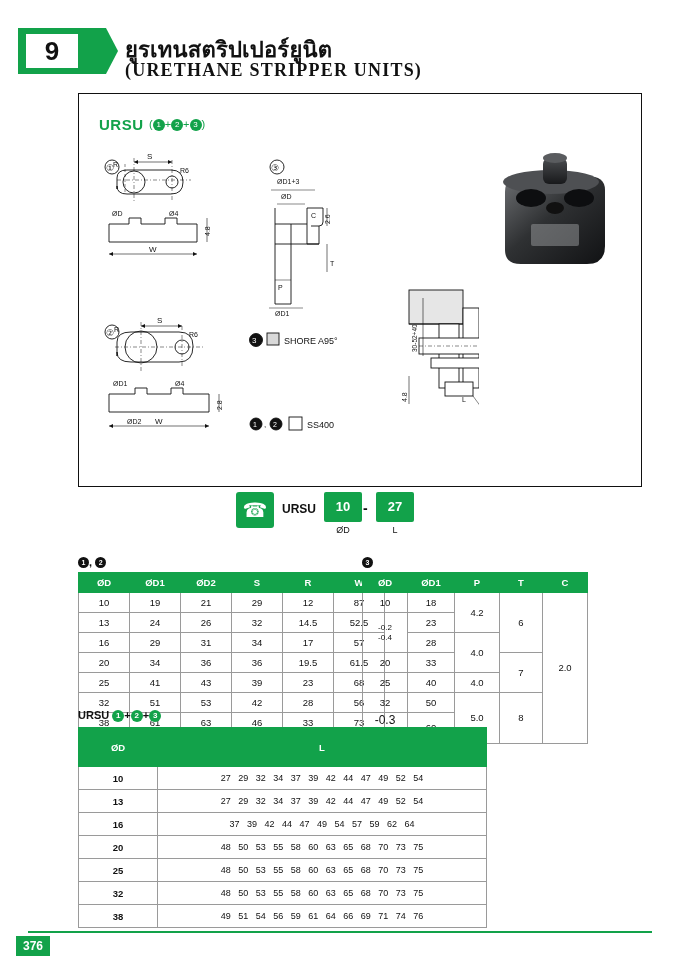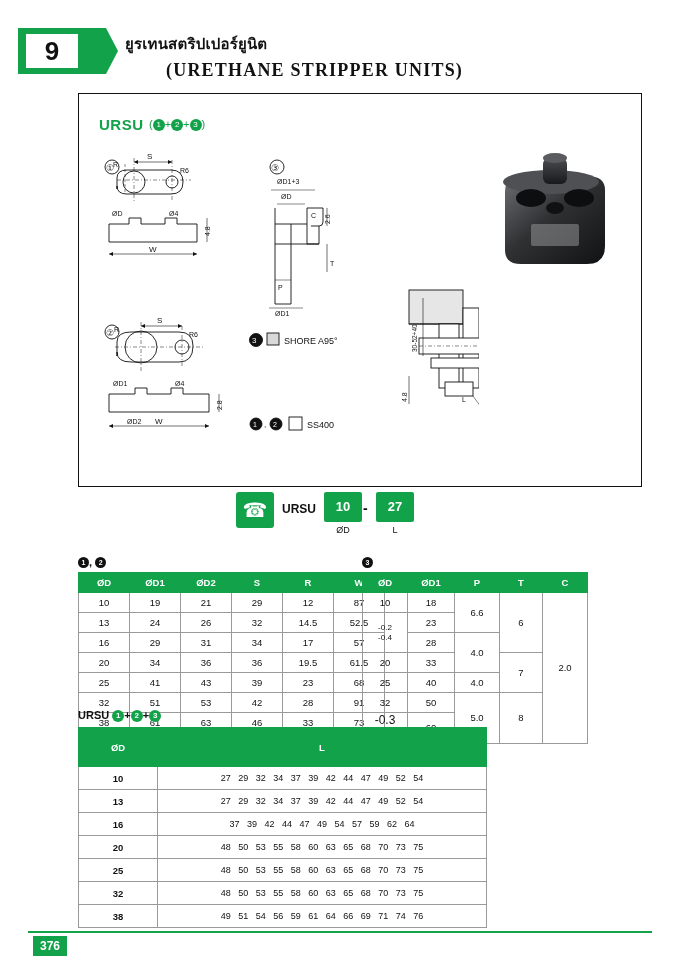--- a/index.html
+++ b/index.html
@@ -11,22 +11,22 @@
   .page{position:relative;width:680px;height:968px;}
 
   
   .hdr{position:absolute;left:0;top:14px;width:680px;height:70px;}
   .chap-flag{position:absolute;left:18px;top:14px;width:100px;height:46px;}
   .chap-flag .bar{position:absolute;left:0;top:0;width:100px;height:46px;background:#12a24a;
      clip-path:polygon(0 0,88px 0,100px 23px,88px 46px,0 46px);}
   .chap-flag .inner{position:absolute;left:8px;top:6px;width:52px;height:34px;background:#ffffff;}
   .chap-flag .numtxt{position:absolute;left:8px;top:6px;width:52px;height:34px;line-height:34px;
      text-align:center;font-size:26px;font-weight:bold;color:#111;}
-  .title-th{position:absolute;left:125px;top:18px;font-size:15px;font-weight:bold;color:#111;letter-spacing:.2px;}
-  .title-en{position:absolute;left:125px;top:46px;font-size:18px;font-weight:bold;font-family:"Liberation Serif",serif;letter-spacing:1.2px;margin-left:41px;}
+  .title-th{position:absolute;left:125px;top:18px;font-size:22px;font-weight:bold;color:#111;letter-spacing:.2px;}
+  .title-en{position:absolute;left:125px;top:46px;font-size:18px;font-weight:bold;font-family:"Liberation Serif",serif;letter-spacing:1.2px;}
 
   
   .panel{position:absolute;left:78px;top:93px;width:562px;height:392px;border:1px solid #111;background:#fff;}
   .ursu-label{position:absolute;left:20px;top:22px;font-size:15px;font-weight:bold;color:#12a24a;letter-spacing:.5px;}
   .ursu-formula{position:absolute;left:70px;top:24px;font-size:11px;color:#12a24a;}
   .circnum{display:inline-block;width:12px;height:12px;border-radius:50%;background:#12a24a;color:#fff;
      font-size:8px;line-height:12px;text-align:center;vertical-align:1px;}
   .circnum.dk{background:#111;}
   .circnum.sm{width:11px;height:11px;line-height:11px;font-size:7px;}
 
@@ -57,21 +57,21 @@
   .tA th{width:48px;}
   .tB{position:absolute;left:362px;top:572px;}
   .tC{position:absolute;left:78px;top:727px;}
   .lcell{font-size:9px;}
   .cap-a{left:78px;top:556px;}
   .cap-b{left:362px;top:556px;}
   .cap-c{left:78px;top:709px;}
 
   
   .foot-line{position:absolute;left:28px;top:931px;width:624px;height:2px;background:#12a24a;}
-  .pg-box{position:absolute;left:33px;top:936px;width:34px;height:20px;background:#12a24a;color:#fff;
+  .pg-box{position:absolute;left:16px;top:936px;width:34px;height:20px;background:#12a24a;color:#fff;
      font-size:12px;font-weight:bold;text-align:center;line-height:20px;}
   .foot-txt{position:absolute;left:68px;top:938px;font-size:11px;font-style:italic;font-weight:bold;}
 </style>
 </head>
 <body>
 
 <div class="page">
 
   <div class="hdr">
     <div class="chap-flag">
@@ -301,21 +301,21 @@
           <td>39</td>
           <td>23</td>
           <td>68</td>
         </tr>
       <tr>
           <td>32</td>
           <td>51</td>
           <td>53</td>
           <td>42</td>
           <td>28</td>
-          <td>91</td>
+          <td>56</td>
         </tr>
       <tr>
           <td>38</td>
           <td>61</td>
           <td>63</td>
           <td>46</td>
           <td>33</td>
           <td>73</td>
         </tr>
     </tbody>
@@ -331,21 +331,21 @@
       <th style="width:44px">ØD1</th>
       <th style="width:42px">P</th>
       <th style="width:40px">T</th>
       <th style="width:42px">C</th>
     </tr>
       </thead>
     <tbody>
       <tr>
         <td>10</td>
         <td>18</td>
-        <td rowspan="2">6.6</td>
+        <td rowspan="2">4.2</td>
         <td rowspan="3">6</td>
         <td rowspan="7">2.0</td>
       </tr>
       <tr>
         <td rowspan="2" style="font-size:8px;line-height:1.15">
           <span>-0.2</span><br>
           <span>-0.4</span>
         </td>
         <td>23</td>
       </tr>

